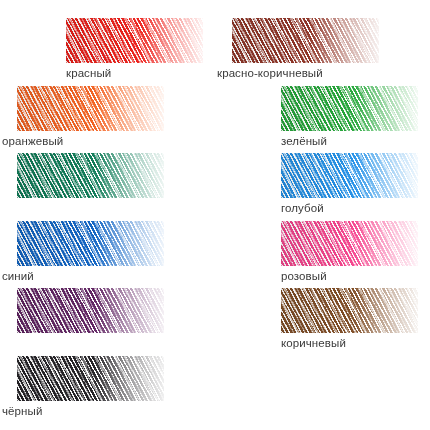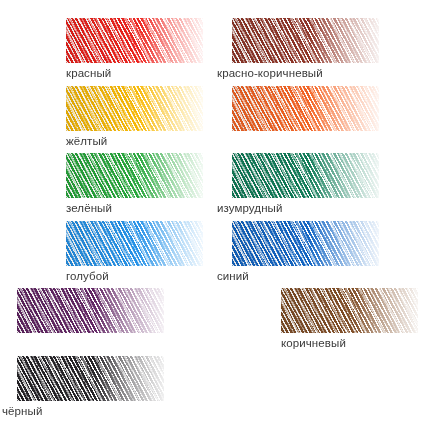--- a/index.html
+++ b/index.html
@@ -164,73 +164,73 @@
 
     <div class="swatch-cell col-right">
       <div class="swatch-stroke">
         <div class="stroke-ink" style="--ink: #8E3123;"></div>
         <div class="stroke-core"></div>
         <div class="stroke-tooth"></div>
       </div>
       <div class="swatch-label">красно-коричневый</div>
     </div>
 
-    <div class="swatch-cell col-left">
-      <div class="swatch-stroke">
-        <div class="stroke-ink" style="--ink: #F8B800;"></div>
-        <div class="stroke-core"></div>
-        <div class="stroke-tooth"></div>
-      </div>
-      <div class="swatch-label">жёлтый</div>
-    </div>
 
     <div class="swatch-cell col-right">
       <div class="swatch-stroke">
         <div class="stroke-ink" style="--ink: #F4601E;"></div>
         <div class="stroke-core"></div>
         <div class="stroke-tooth"></div>
       </div>
+      <div class="swatch-label">оранжевый</div>
     </div>
 
     <div class="swatch-cell col-left">
       <div class="swatch-stroke">
         <div class="stroke-ink" style="--ink: #22A637;"></div>
         <div class="stroke-core"></div>
         <div class="stroke-tooth"></div>
       </div>
       <div class="swatch-label">зелёный</div>
     </div>
 
     <div class="swatch-cell col-right">
       <div class="swatch-stroke">
         <div class="stroke-ink" style="--ink: #0B7A55;"></div>
         <div class="stroke-core"></div>
         <div class="stroke-tooth"></div>
       </div>
-      <div class="swatch-label">изумрудный</div>
     </div>
 
     <div class="swatch-cell col-left">
       <div class="swatch-stroke">
         <div class="stroke-ink" style="--ink: #2090E8;"></div>
         <div class="stroke-core"></div>
         <div class="stroke-tooth"></div>
       </div>
       <div class="swatch-label">голубой</div>
     </div>
 
     <div class="swatch-cell col-right">
       <div class="swatch-stroke">
         <div class="stroke-ink" style="--ink: #0D62C3;"></div>
         <div class="stroke-core"></div>
         <div class="stroke-tooth"></div>
       </div>
       <div class="swatch-label">синий</div>
     </div>
 
+    <div class="swatch-cell col-left">
+      <div class="swatch-stroke">
+        <div class="stroke-ink" style="--ink: #F6418C;"></div>
+        <div class="stroke-core"></div>
+        <div class="stroke-tooth"></div>
+      </div>
+      <div class="swatch-label">розовый</div>
+    </div>
 
     <div class="swatch-cell col-right">
       <div class="swatch-stroke">
         <div class="stroke-ink" style="--ink: #5E2060;"></div>
         <div class="stroke-core"></div>
         <div class="stroke-tooth"></div>
       </div>
     </div>
 
     <div class="swatch-cell col-left">

